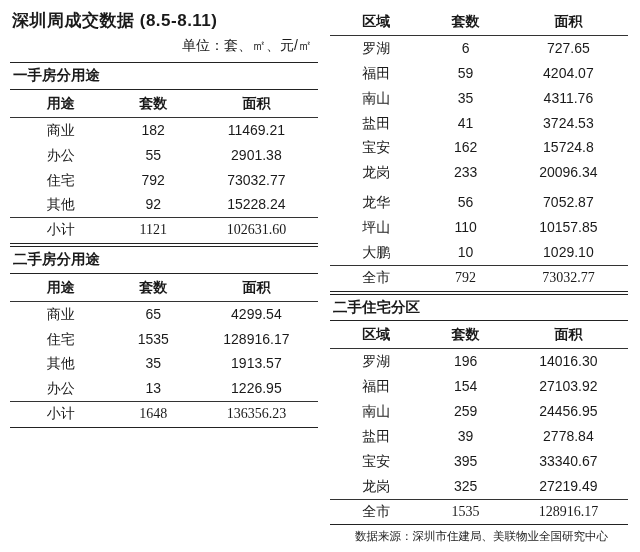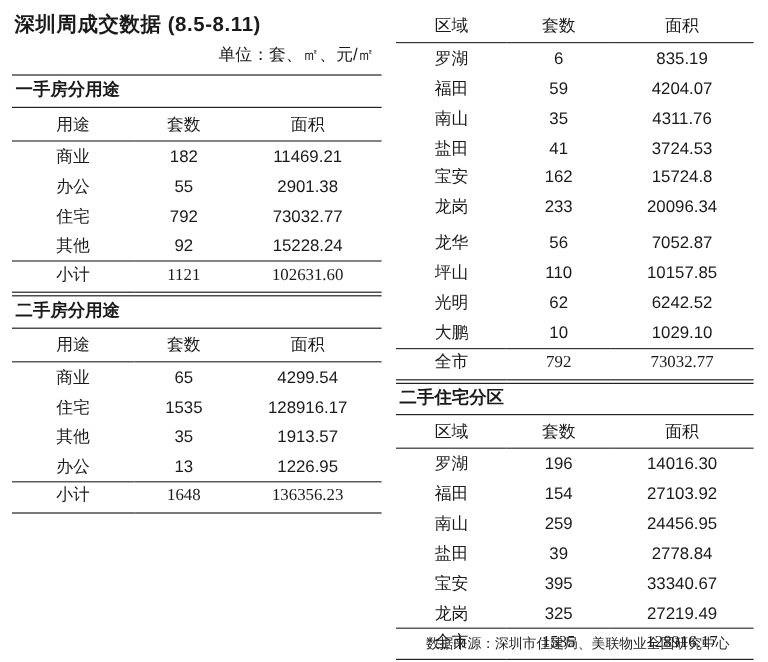--- a/index.html
+++ b/index.html
@@ -66,21 +66,21 @@
     border-collapse: collapse;
     font-size: 14px;
   }
   table.data th, table.data td {
     padding: 3px 4px;
     text-align: center;
     line-height: 1.35;
     white-space: nowrap;
   }
   table.data th {
-    font-weight: normal;
+    font-weight: bold;
   }
   table.data tr.header-row th {
     border-bottom: 1px solid #333;
     padding-top: 4px;
     padding-bottom: 4px;
   }
   table.data tr.total-row td {
     border-top: 1px solid #333;
     font-family: Liberation Serif, serif;
   }
@@ -230,21 +230,21 @@
           <tr class="header-row">
             <th>区域</th>
             <th>套数</th>
             <th>面积</th>
           </tr>
         </thead>
         <tbody>
           <tr>
             <td>罗湖</td>
             <td>6</td>
-            <td>835.19</td>
+            <td>727.65</td>
           </tr>
           <tr>
             <td>福田</td>
             <td>59</td>
             <td>4204.07</td>
           </tr>
           <tr>
             <td>南山</td>
             <td>35</td>
             <td>4311.76</td>
@@ -266,25 +266,20 @@
           </tr>
           <tr class="group-gap">
             <td>龙华</td>
             <td>56</td>
             <td>7052.87</td>
           </tr>
           <tr>
             <td>坪山</td>
             <td>110</td>
             <td>10157.85</td>
-          </tr>
-          <tr>
-            <td>光明</td>
-            <td>62</td>
-            <td>6242.52</td>
           </tr>
           <tr>
             <td>大鹏</td>
             <td>10</td>
             <td>1029.10</td>
           </tr>
           <tr class="total-row">
             <td>全市</td>
             <td>792</td>
             <td>73032.77</td>

